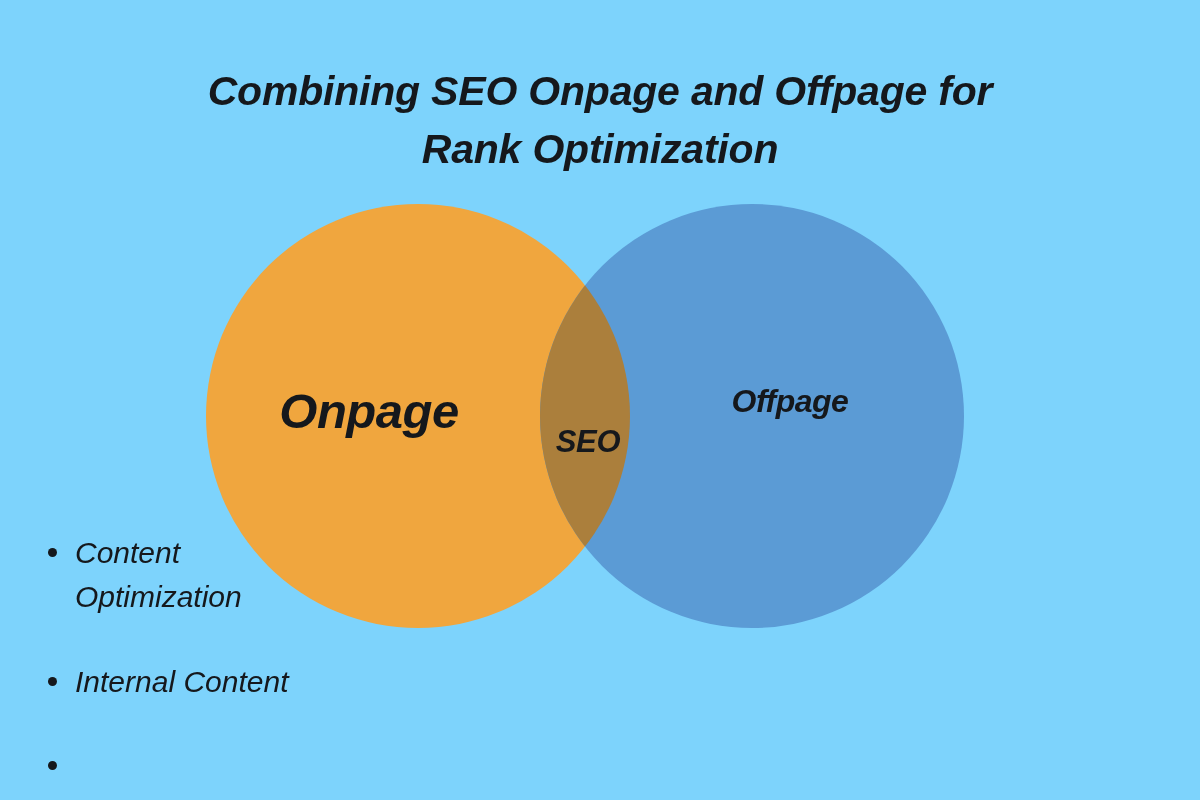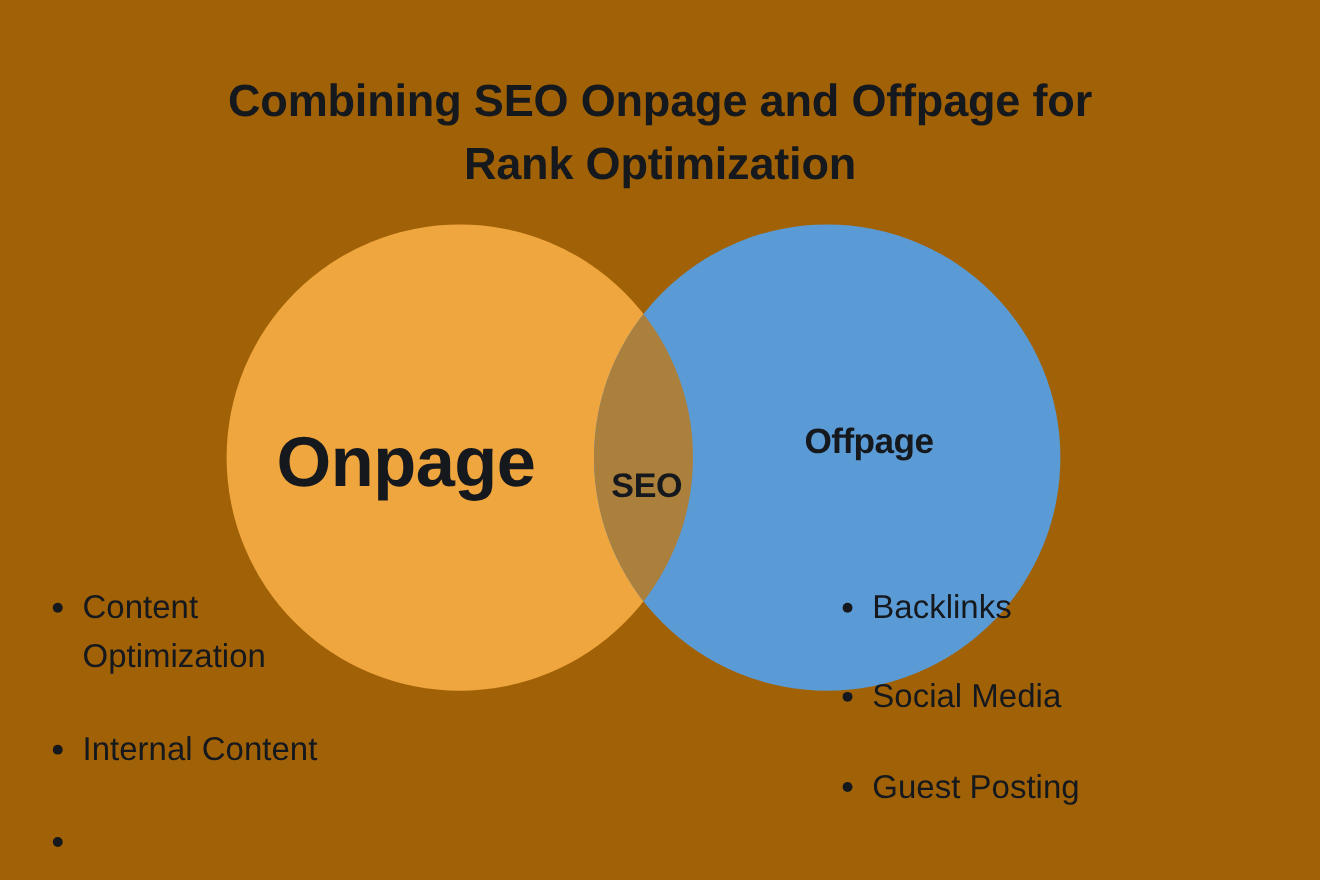--- a/index.html
+++ b/index.html
@@ -48,21 +48,21 @@
     position: absolute;
     font-weight: bold;
     color: #15181c;
     white-space: nowrap;
     text-align: center;
   }
   #label-onpage {
     left: 208px;
     top: 383px;
     width: 322px;
-    font-size: 64px;
+    font-size: 49px;
     letter-spacing: -0.5px;
   }
   #label-offpage {
     left: 640px;
     top: 383px;
     width: 300px;
     font-size: 32px;
     letter-spacing: -0.5px;
   }
   #label-overlap {
@@ -128,21 +128,21 @@
   #list-right .bullet-item + .bullet-item {
     margin-top: 37px;
   }
   .ri-0 { padding-left: 178px; }
   .ri-1 { padding-left: 107px; }
   .ri-2 { padding-left: 105px; }
 </style>
 </head>
 <body style="background: rgb(244, 244, 240);">
 
-<div id="stage" style="background: #a16207;">
+<div id="stage" style="background: #7dd3fc; font-style: italic;">
 
   <div id="title">Combining SEO Onpage and Offpage for
 Rank Optimization</div>
 
   <svg id="venn" viewBox="0 0 1200 800">
     <defs>
       <clipPath id="clip-left">
         <circle id="clip-left-circle" cx="418" cy="416" r="212"></circle>
       </clipPath>
     </defs>
@@ -167,34 +167,14 @@
     </li>
     <li class="bullet-item">
       <span class="bullet-dot"></span>
       <span class="bullet-text">Internal Content</span>
     </li>
     <li class="bullet-item">
       <span class="bullet-dot"></span>
     </li>
   </ul>
 
-  <ul class="bullet-list" id="list-right">
-    <li class="bullet-item ri-0">
-      <span class="inner">
-        <span class="bullet-dot"></span>
-        <span class="bullet-text">Backlinks</span>
-      </span>
-    </li>
-    <li class="bullet-item ri-1">
-      <span class="inner">
-        <span class="bullet-dot"></span>
-        <span class="bullet-text">Social Media</span>
-      </span>
-    </li>
-    <li class="bullet-item ri-2">
-      <span class="inner">
-        <span class="bullet-dot"></span>
-        <span class="bullet-text">Guest Posting</span>
-      </span>
-    </li>
-  </ul>
 
 </div>
 
 </body></html>

